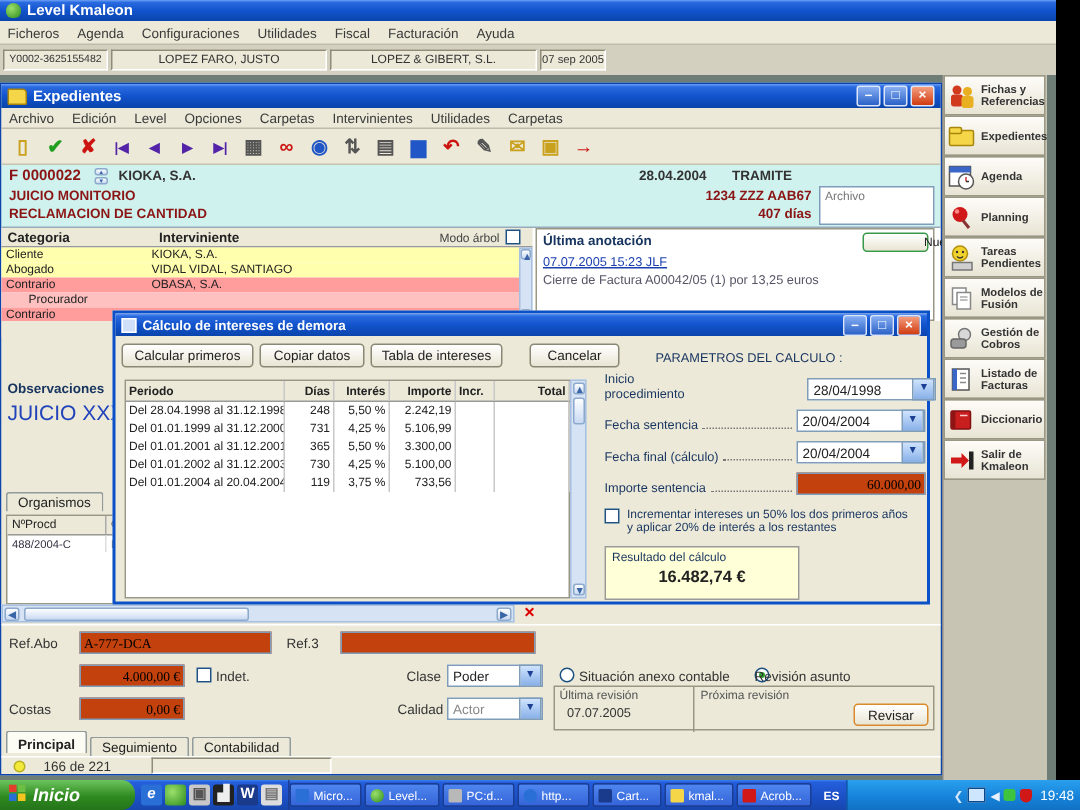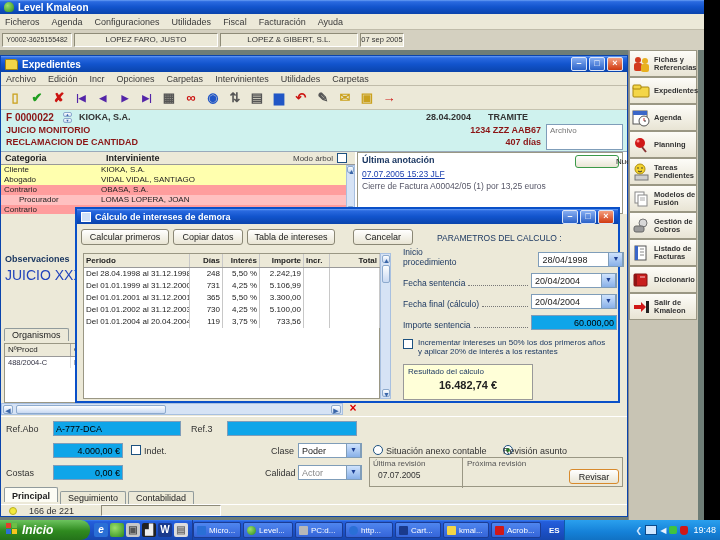--- a/index.html
+++ b/index.html
@@ -8,21 +8,21 @@
   .abs{position:absolute;box-sizing:border-box;}
   
   .tbar{background:linear-gradient(180deg,#6a9ff5 0%,#2a6ae0 12%,#1254cd 50%,#0a44ac 100%);
         color:#fff;font-weight:bold;display:flex;align-items:center;padding:0 4px;box-sizing:border-box;font-size:10px;}
   .tbtn{width:14px;height:12px;margin-left:2px;border:1px solid #dce6f8;border-radius:2px;
         background:linear-gradient(#86aef2,#2b62c8);color:#fff;font-size:9px;line-height:10px;text-align:center;font-weight:bold;}
   .tbtn.close{background:linear-gradient(#f49e7e,#d03a10);}
   .menubar{background:#ece9d8;border-bottom:1px solid #c0bcaa;display:flex;align-items:center;padding:0 5px;color:#3a3a3a;box-sizing:border-box;}
   .mi{margin-right:12px;font-size:9px;}
   .sunk{border:1px solid;border-color:#8e8b78 #fff #fff #8e8b78;background:#ece9d8;box-sizing:border-box;}
-  .inp{border:1px solid #7f9db9;background:#0ea5e9;font-size:9px;font-family:Liberation Sans, sans-serif;padding:0 2px;box-sizing:border-box;}
+  .inp{border:1px solid #7f9db9;background:#c2410c;font-size:9px;font-family:Liberation Serif, serif;padding:0 2px;box-sizing:border-box;}
   .btn{border:1px solid #8a8775;background:linear-gradient(#ffffff,#e9e5d4);border-radius:3px;font-size:9px;
        text-align:center;box-sizing:border-box;color:#222;}
   .navy{color:#17345f;}
   .mar{color:#8b1515;}
   .c-green{color:#1f9e1f}.c-red{color:#cc1411}.c-purple{color:#5324a8}.c-blue{color:#2156c6}.c-dark{color:#555}.c-gold{color:#caa11e}
   .tool{width:22px;height:20px;display:inline-flex;align-items:center;justify-content:center;font-size:13px;font-weight:bold;}
   
   .sb{background:#d6e3f5;border:1px solid #a8c0e0;}
   .sbb{background:linear-gradient(#fdfefe,#c9d9f2);border:1px solid #8daacd;color:#3a66a8;font-size:7px;line-height:9px;text-align:center;border-radius:2px;}
   
@@ -89,21 +89,21 @@
       <div class="tbar abs" style="left:0;top:0;width:626px;height:16px;">
         <span style="width:11px;height:9px;background:#f4d648;border:1px solid #a8860c;border-radius:1px 3px 1px 1px;margin-right:4px;"></span>
         <span style="flex:1;">Expedientes</span>
         <span class="tbtn">–</span>
         <span class="tbtn">□</span>
         <span class="tbtn close">×</span>
       </div>
       <div class="menubar abs" style="left:0;top:16px;width:626px;height:14px;">
         <span class="mi">Archivo</span>
         <span class="mi">Edición</span>
-        <span class="mi">Incr</span>
+        <span class="mi">Level</span>
         <span class="mi">Opciones</span>
         <span class="mi">Carpetas</span>
         <span class="mi">Intervinientes</span>
         <span class="mi">Utilidades</span>
         <span class="mi">Carpetas</span>
       </div>
 
       <div class="abs" style="left:0;top:30px;width:626px;height:24px;background:#ece9d8;border-bottom:1px solid #c6c3b0;display:flex;align-items:center;padding-left:3px;">
         <span class="tool c-gold">▯</span>
         <span class="tool c-green">✔</span>
@@ -156,21 +156,20 @@
           <div class="prow yrow">
               <span class="pcat">Abogado</span>
               <span class="pname">VIDAL VIDAL, SANTIAGO</span>
             </div>
           <div class="prow prow1">
               <span class="pcat">Contrario</span>
               <span class="pname">OBASA, S.A.</span>
             </div>
           <div class="prow prow2">
               <span class="pcat" style="padding-left:18px;">Procurador</span>
-              <span class="pname">LOMAS LOPERA, JOAN</span>
             </div>
           <div class="prow prow1">
               <span class="pcat">Contrario</span>
               <span class="pname"></span>
             </div>
           <div class="prow prow2">
               <span class="pcat" style="padding-left:18px;">Procurador</span>
               <span class="pname"></span>
             </div>
         </div>

